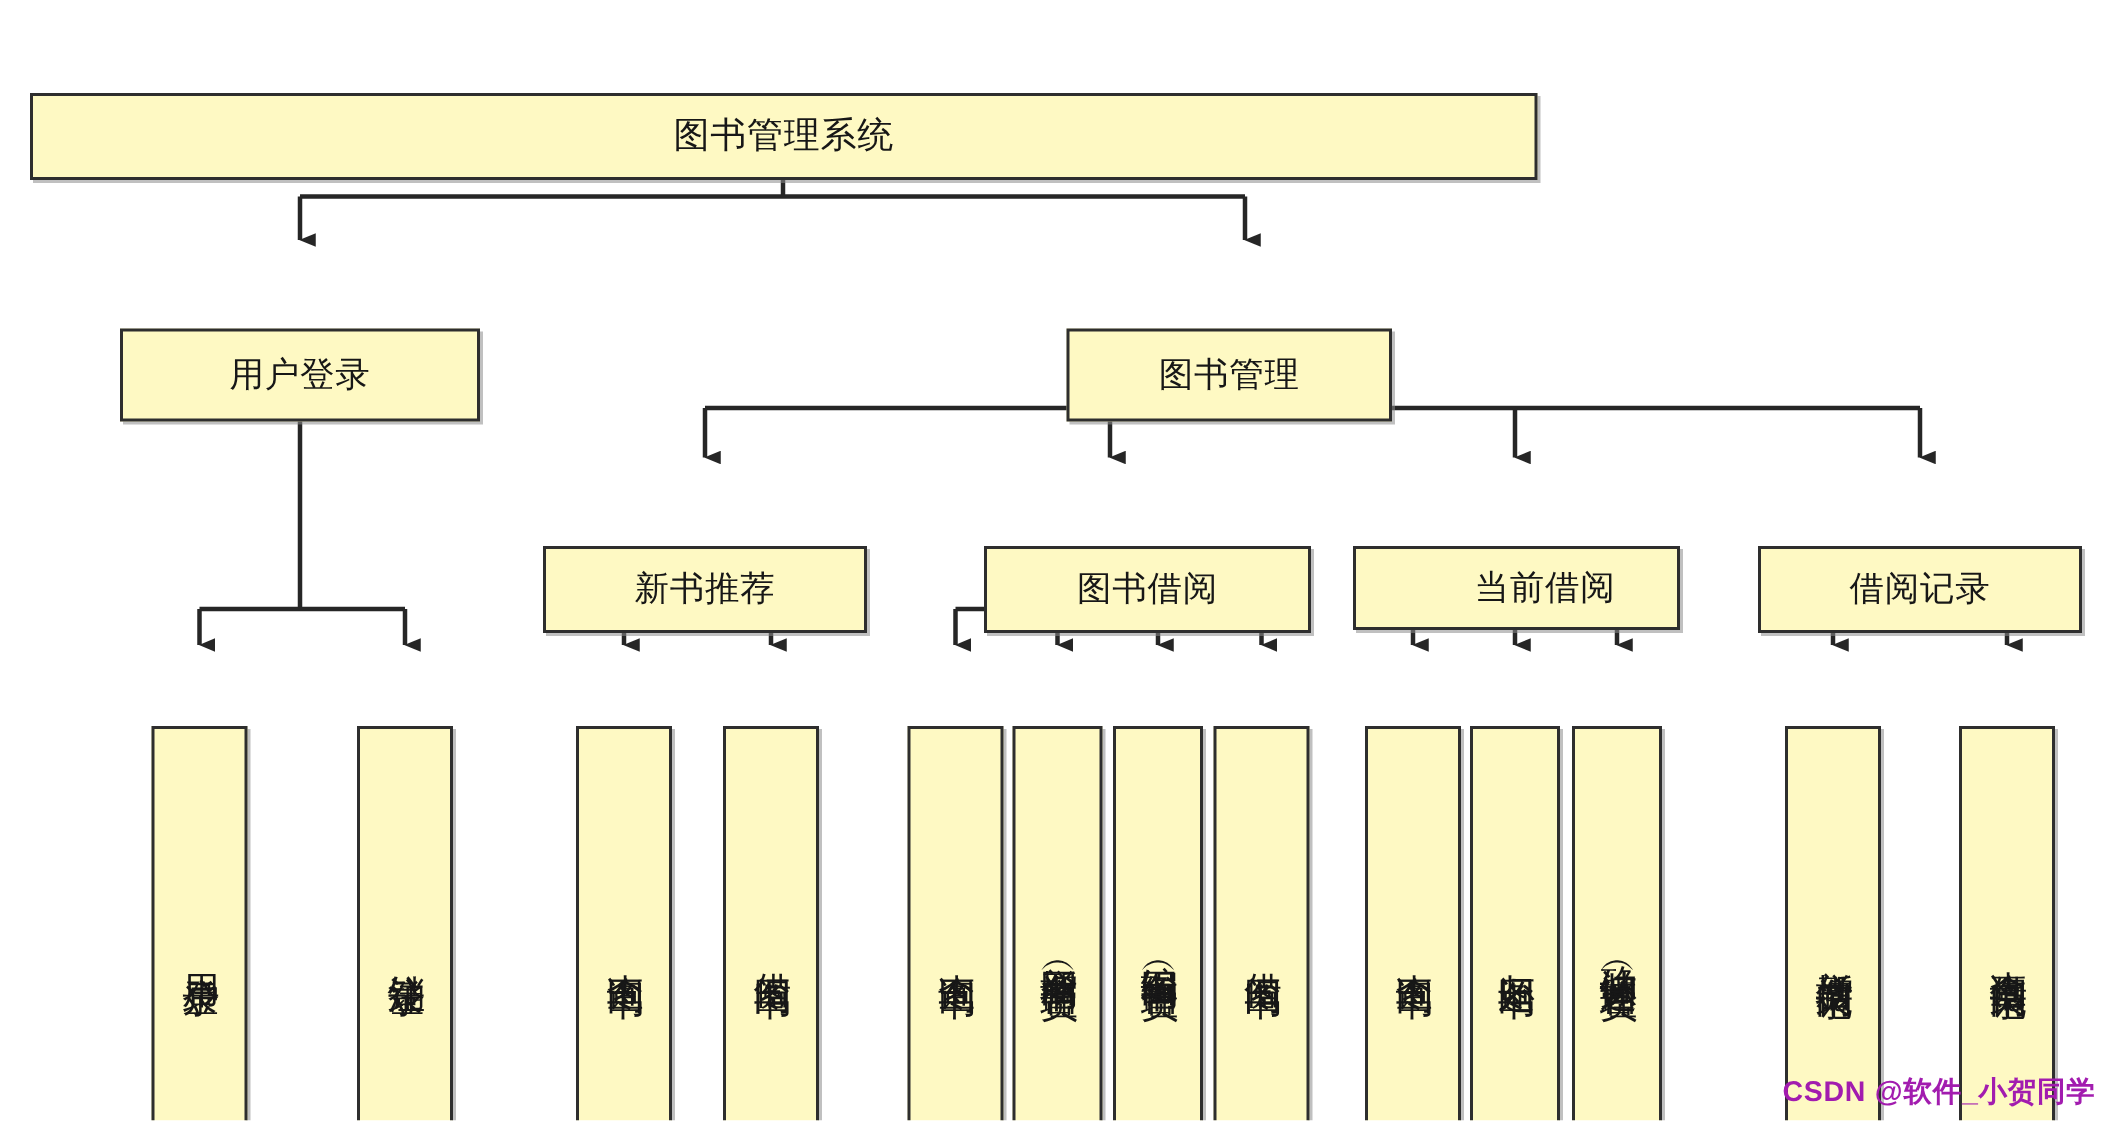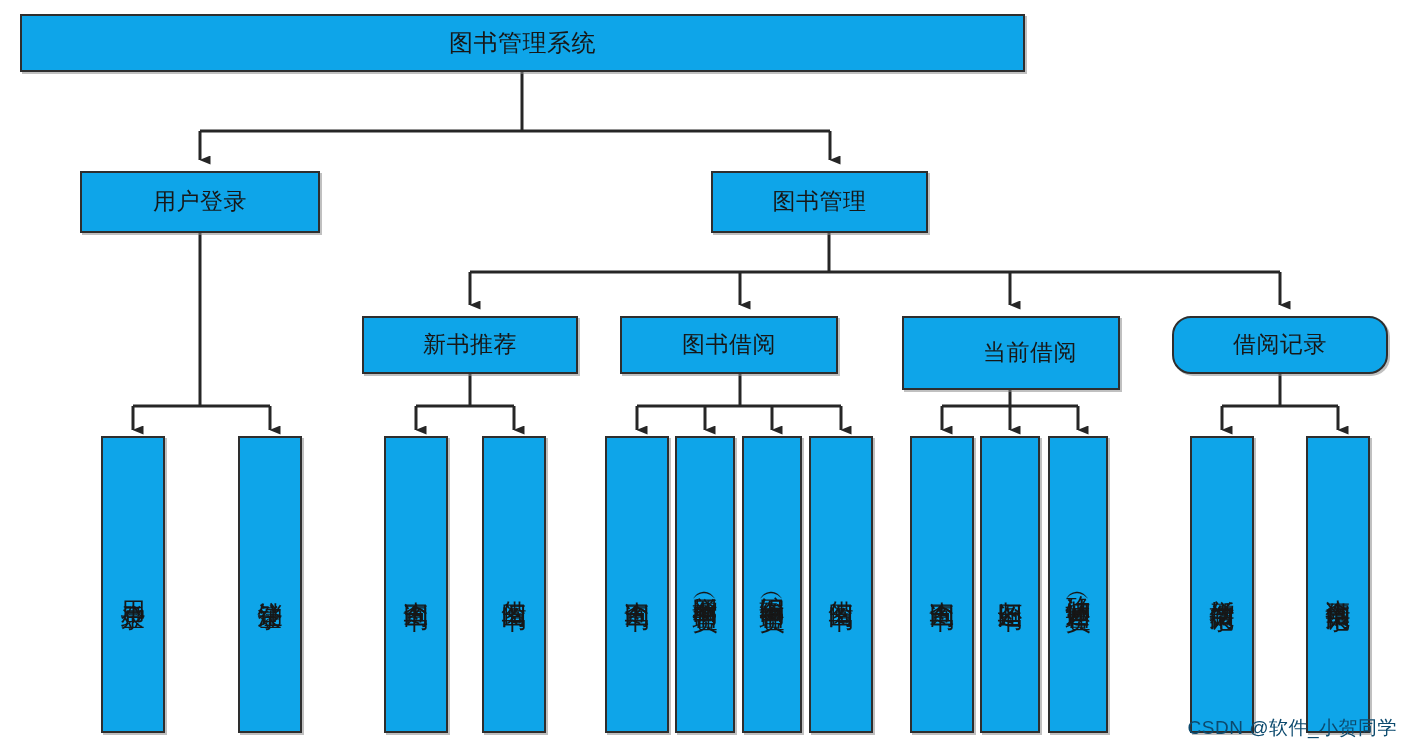--- a/index.html
+++ b/index.html
@@ -22,27 +22,28 @@
     position: absolute;
     left: 0;
     top: 0;
     width: 1405px;
     height: 747px;
     pointer-events: none;
   }
   .node {
     position: absolute;
     box-sizing: border-box;
-    background: #0ea5e9;
+    background: #fef9c3;
     border: 2.5px solid #2e2e2e;
     box-shadow: 2px 2px 0 rgba(140,140,140,0.55);
     display: flex;
     align-items: center;
     justify-content: center;
     text-align: center;
+    margin-top: 48px;
   }
   .node .node-label {
     display: block;
     line-height: 1.18;
     letter-spacing: 0.5px;
     color: #171717;
   }
   .node.horiz .node-label {
     font-size: 23px;
   }
@@ -59,23 +60,24 @@
     font-size: 25px;
     line-height: 1.08;
     letter-spacing: 2px;
     max-height: 275px;
   }
   .watermark {
     position: absolute;
     right: 8px;
     bottom: 6px;
     font-size: 19px;
-    color: #0c4a6e;
+    color: #a21caf;
     letter-spacing: 0.5px;
     white-space: nowrap;
+    font-weight: bold;
   }
 </style>
 </head>
 <body>
 
 <div id="canvas">
 
   <svg class="connectors" viewBox="0 0 1405 747">
     <defs>
       <marker id="arrow" markerWidth="9" markerHeight="11" refX="4.5" refY="10.5" orient="auto" markerUnits="userSpaceOnUse">
@@ -133,27 +135,27 @@
   <div class="node horiz" style="left:80px; top:171px; width:240px; height:62px;">
     <span class="node-label">用户登录</span>
   </div>
   <div class="node horiz" style="left:711px; top:171px; width:217px; height:62px;">
     <span class="node-label">图书管理</span>
   </div>
 
   <div class="node horiz" style="left:362px; top:316px; width:216px; height:58px;text-align:center;">
     <span class="node-label">新书推荐</span>
   </div>
-  <div class="node horiz" style="left:620px; top:316px; width:218px; height:58px;">
+  <div class="node horiz" style="left:656px; top:316px; width:218px; height:58px;">
     <span class="node-label">图书借阅</span>
   </div>
-  <div class="node horiz" style="left:902px; top:316px; width:218px; height:74px;padding-left:38px;">
+  <div class="node horiz" style="left:902px; top:316px; width:218px; height:56px;padding-left:38px;">
     <span class="node-label">当前借阅</span>
   </div>
-  <div class="node horiz" style="left:1172px; top:316px; width:216px; height:58px;border-radius:19px;">
+  <div class="node horiz" style="left:1172px; top:316px; width:216px; height:58px;">
     <span class="node-label">借阅记录</span>
   </div>
 
   <div class="node vert" style="left:101px; top:436px; width:64px; height:297px;">
     <span class="node-label">用户登录</span>
   </div>
   <div class="node vert" style="left:238px; top:436px; width:64px; height:297px;">
     <span class="node-label">注销登录</span>
   </div>
 

